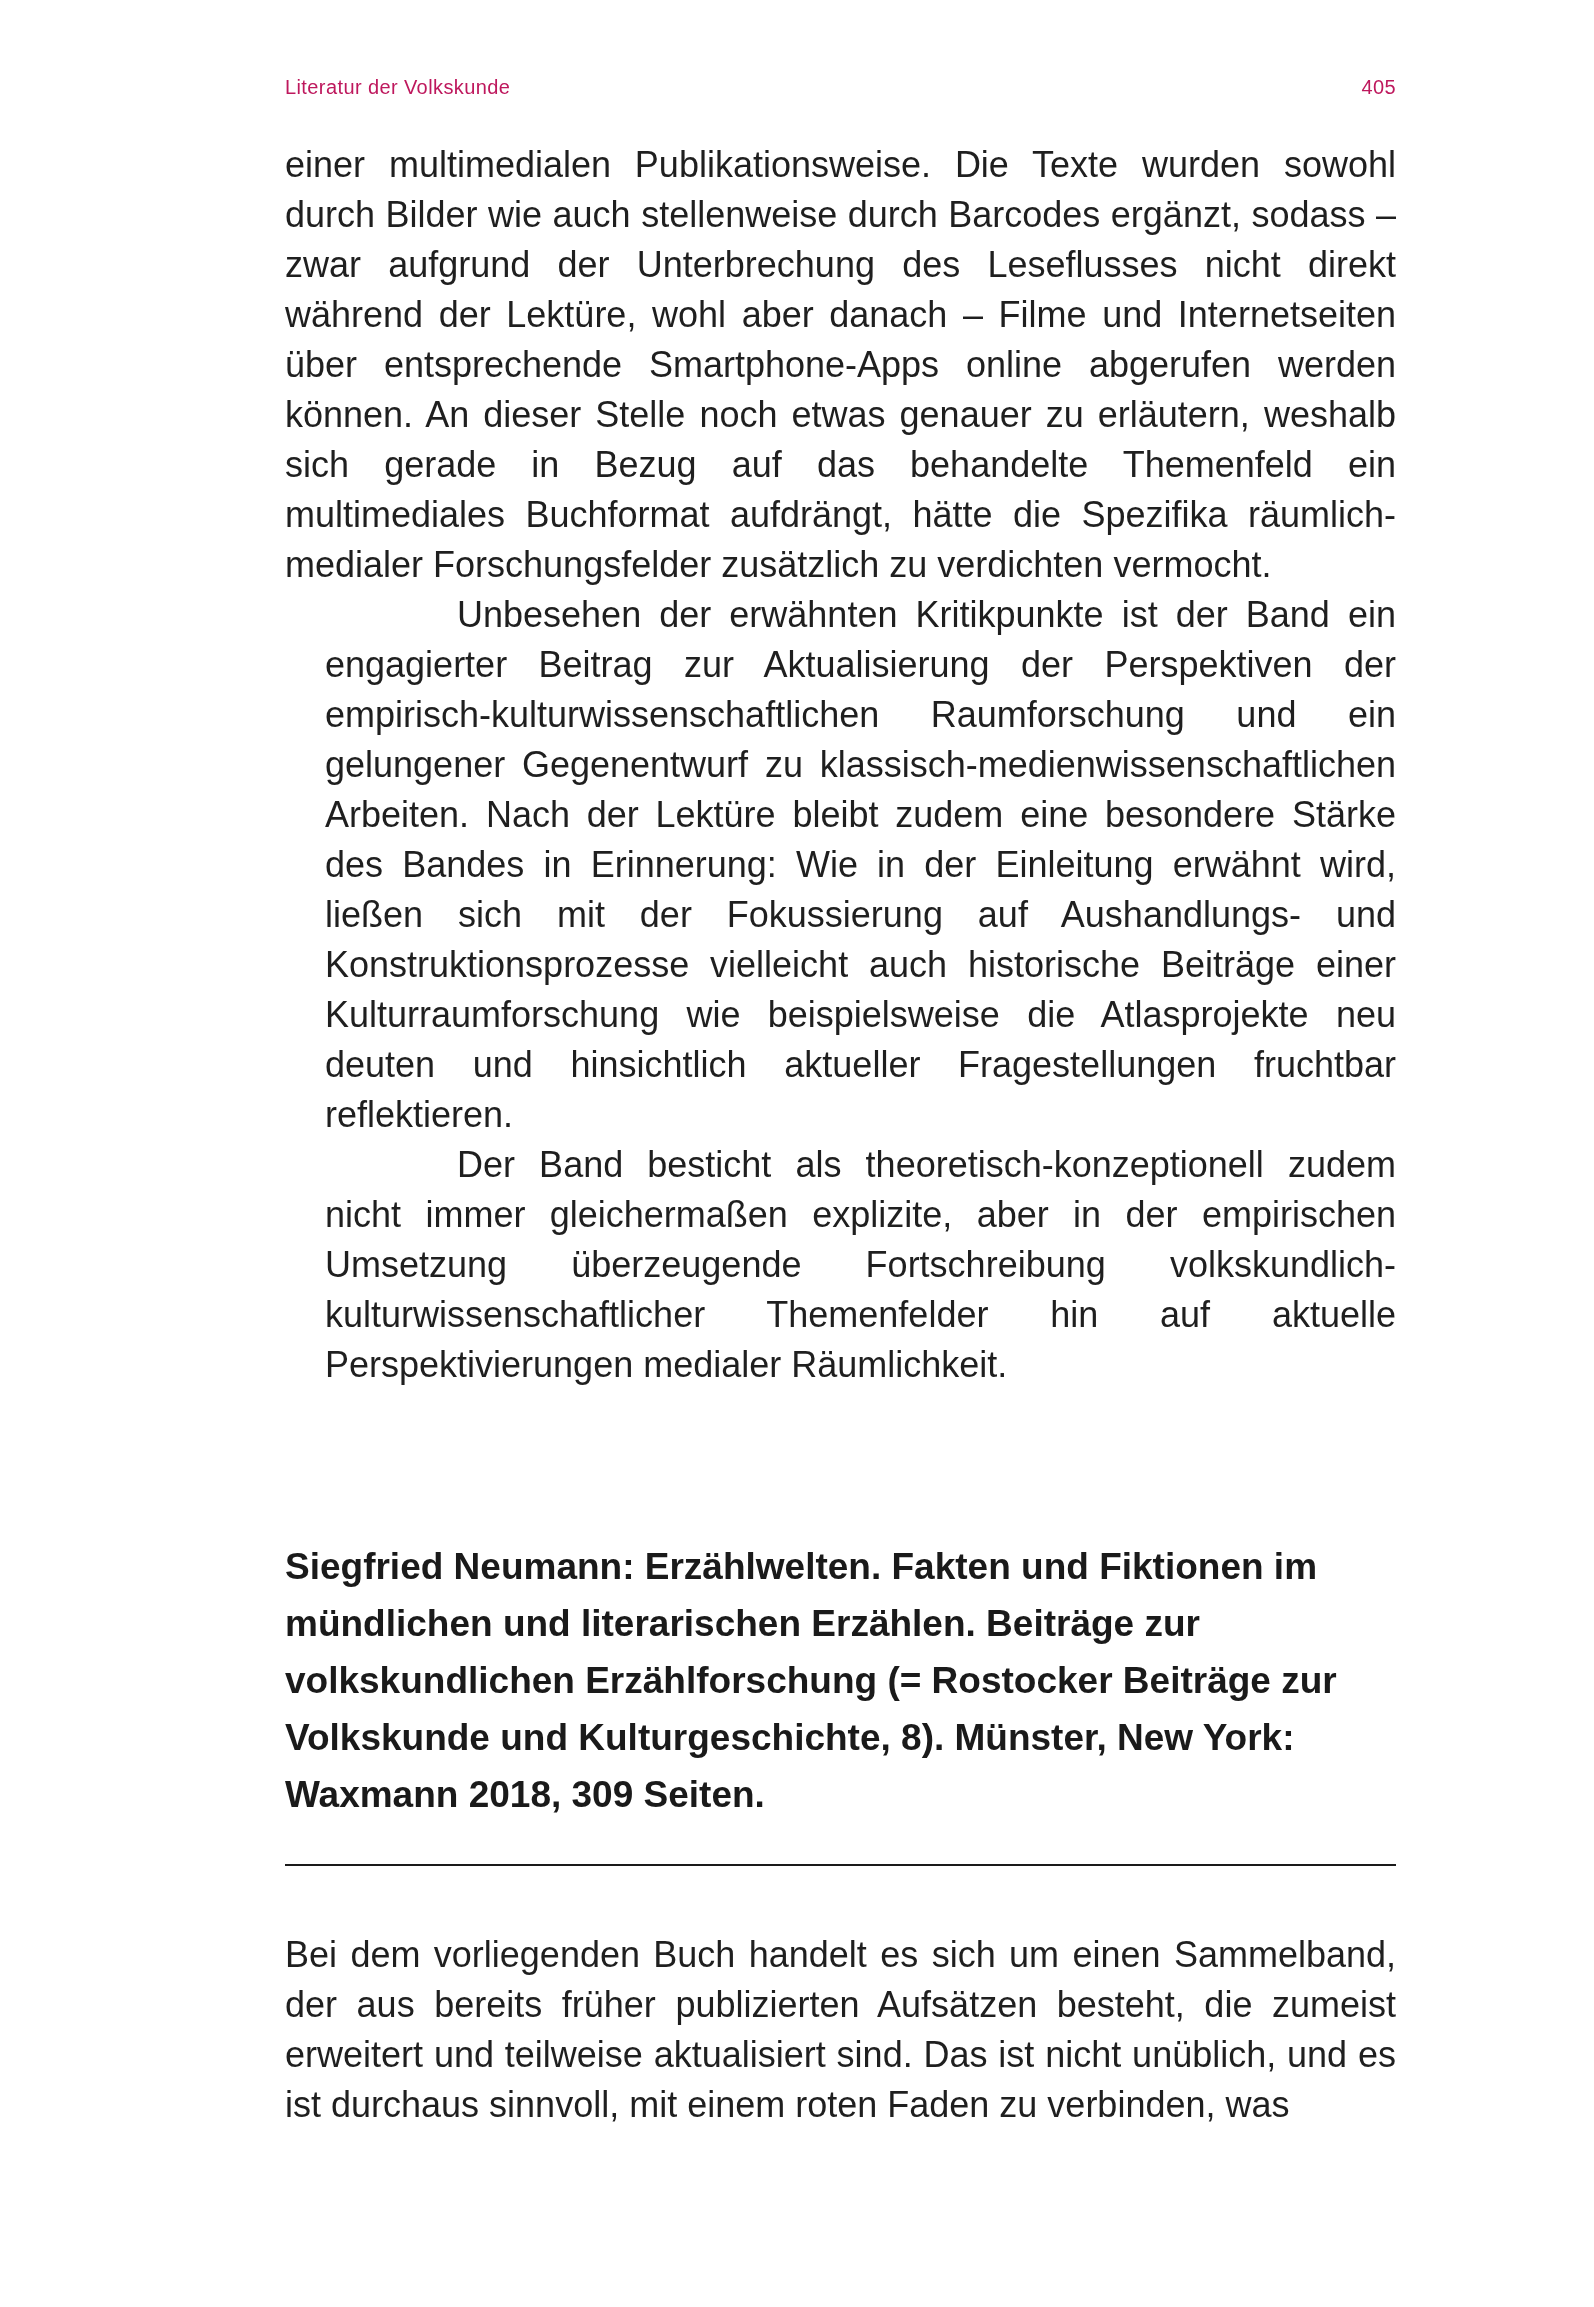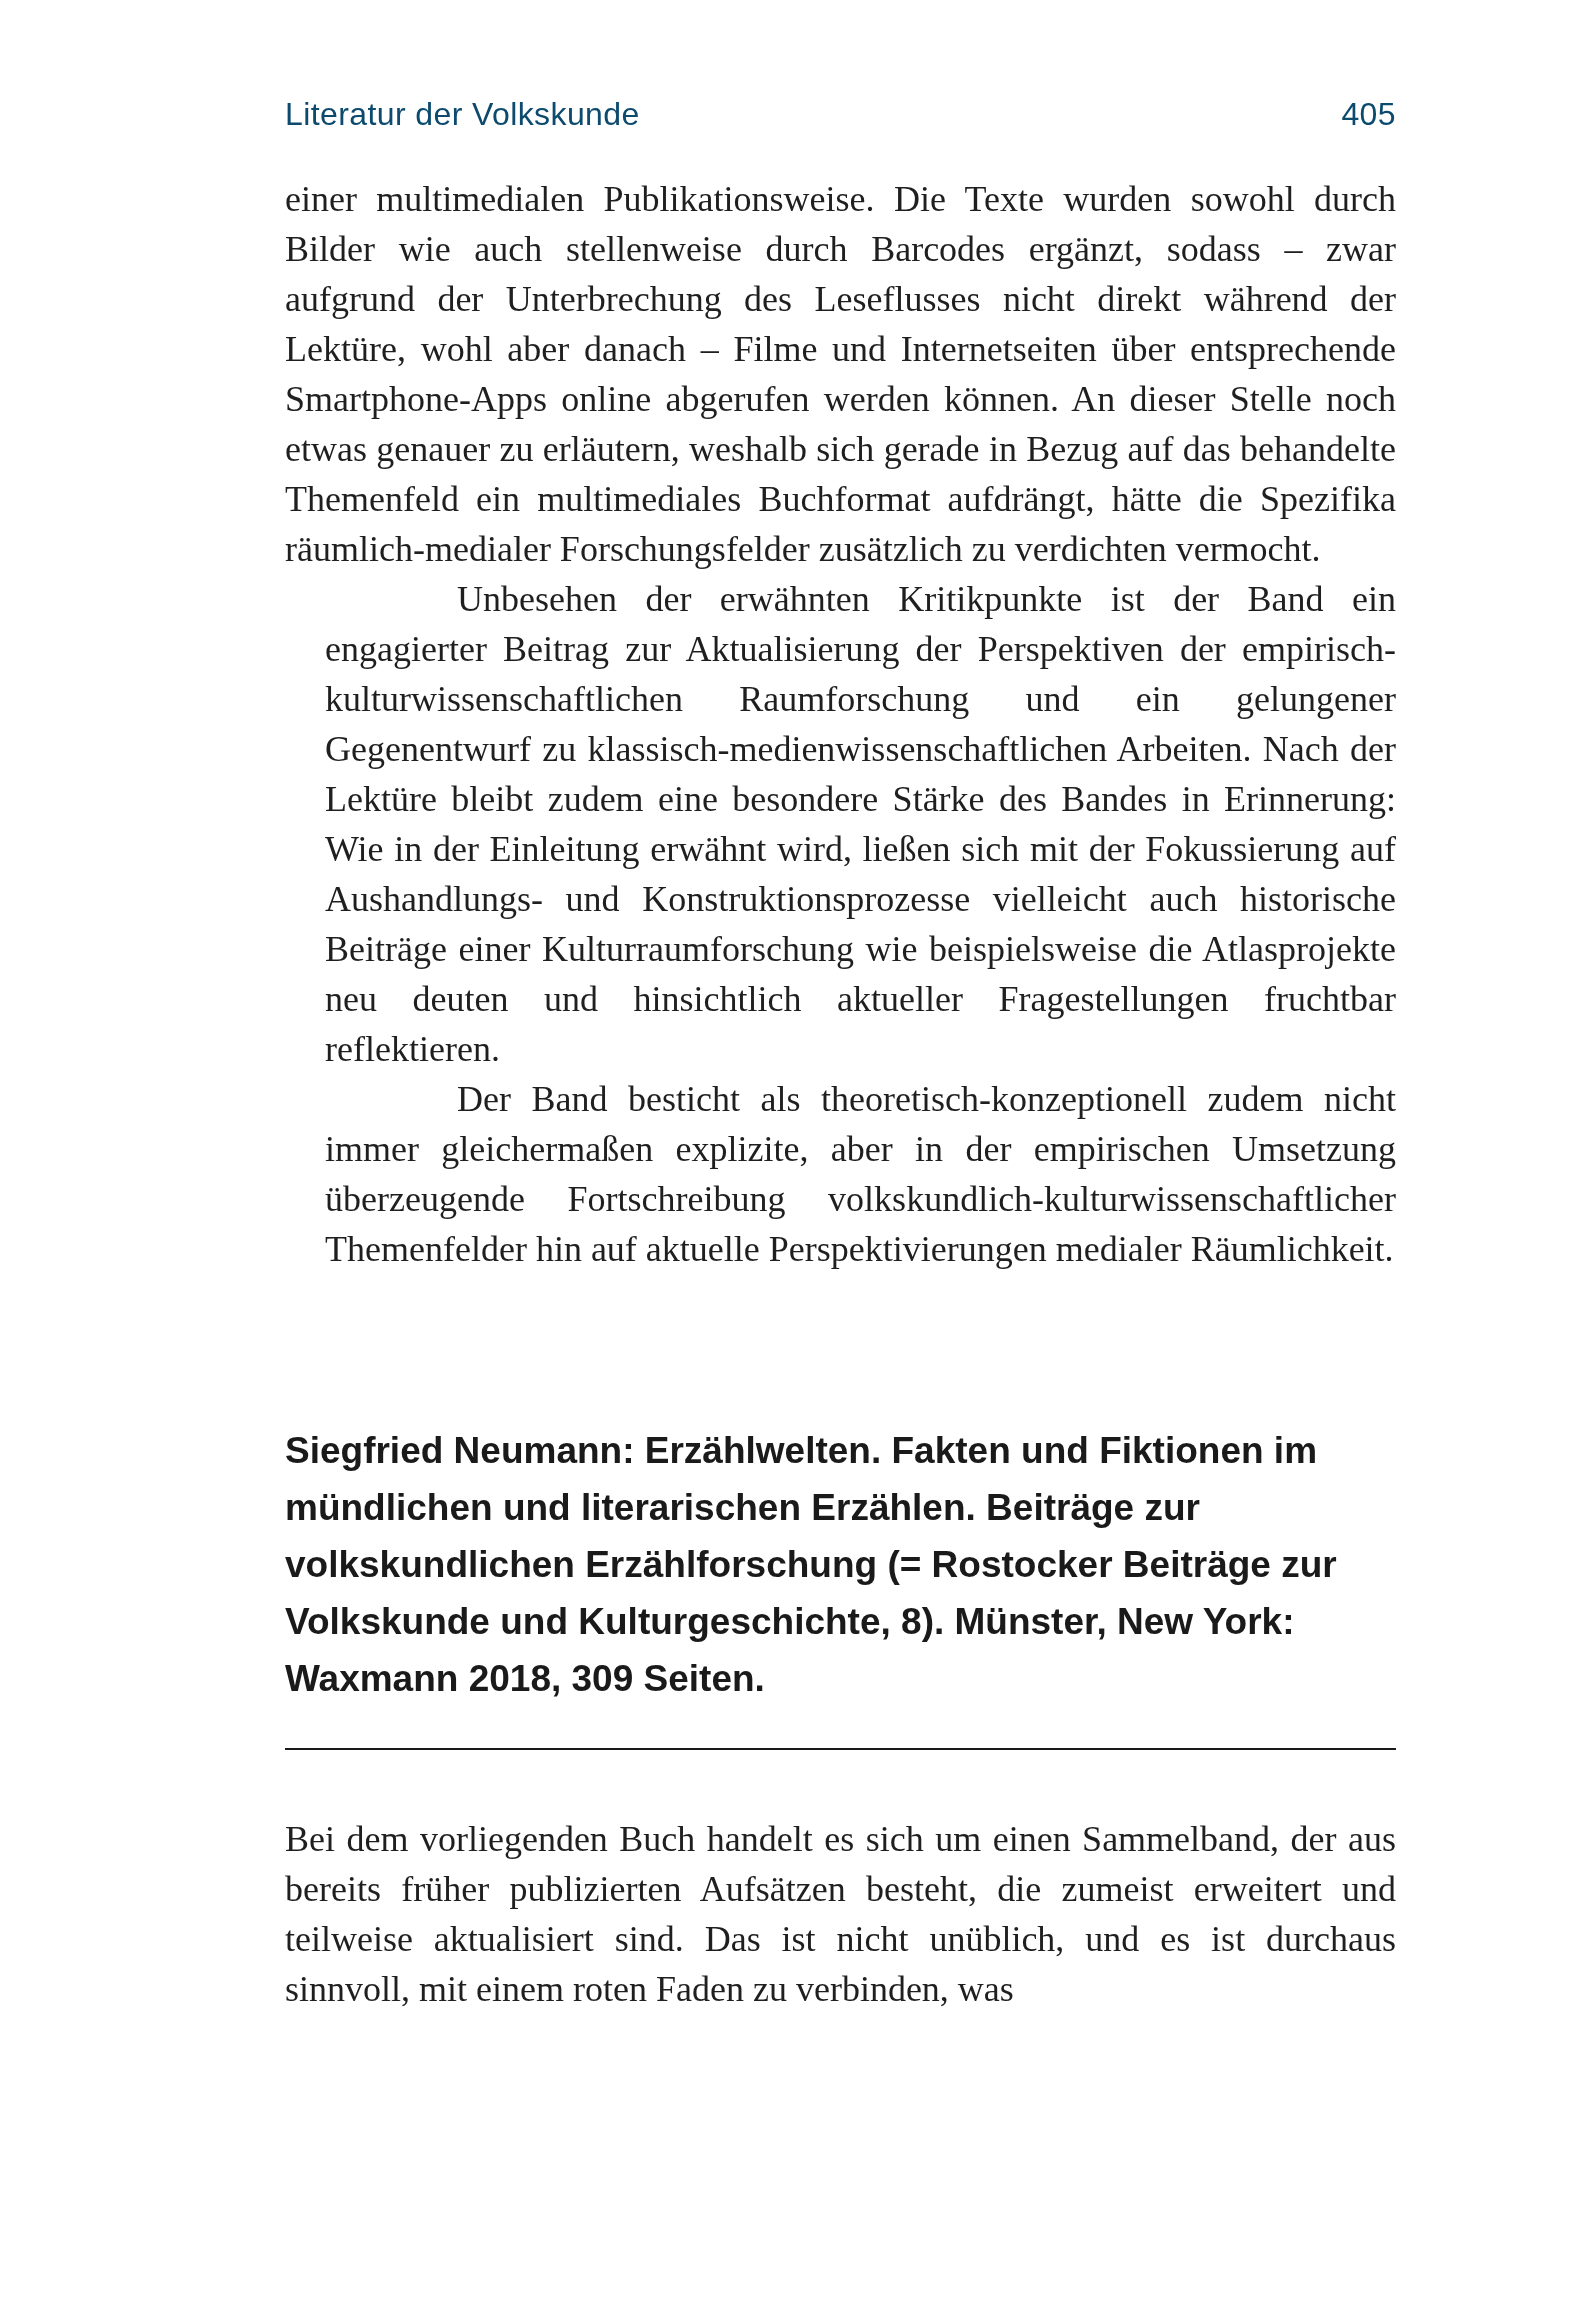--- a/index.html
+++ b/index.html
@@ -20,31 +20,31 @@
   .content {
     margin-left: 285px;
     margin-right: 199px; 
   }
 
   
   .running-header {
     display: flex;
     justify-content: space-between;
     align-items: baseline;
-    padding-top: 96px;
+    padding-top: 76px;
     font-family: "Liberation Sans", sans-serif;
-    font-size: 32px;
+    font-size: 20px;
     letter-spacing: 0.4px;
-    color: #0c4a6e;
+    color: #be185d;
   }
 
   
   .body-text {
     margin-top: 41px;
-    font-family: Liberation Serif, serif;
+    font-family: Liberation Sans, sans-serif;
     font-size: 36px;
     line-height: 50px;
     text-align: justify;
     hyphens: auto;
     -webkit-hyphens: auto;
     color: #1f1f1f;
   }
 
   .body-par { margin: 0; }
   .body-par.indent { text-indent: 132px; margin-left: 40px; }

